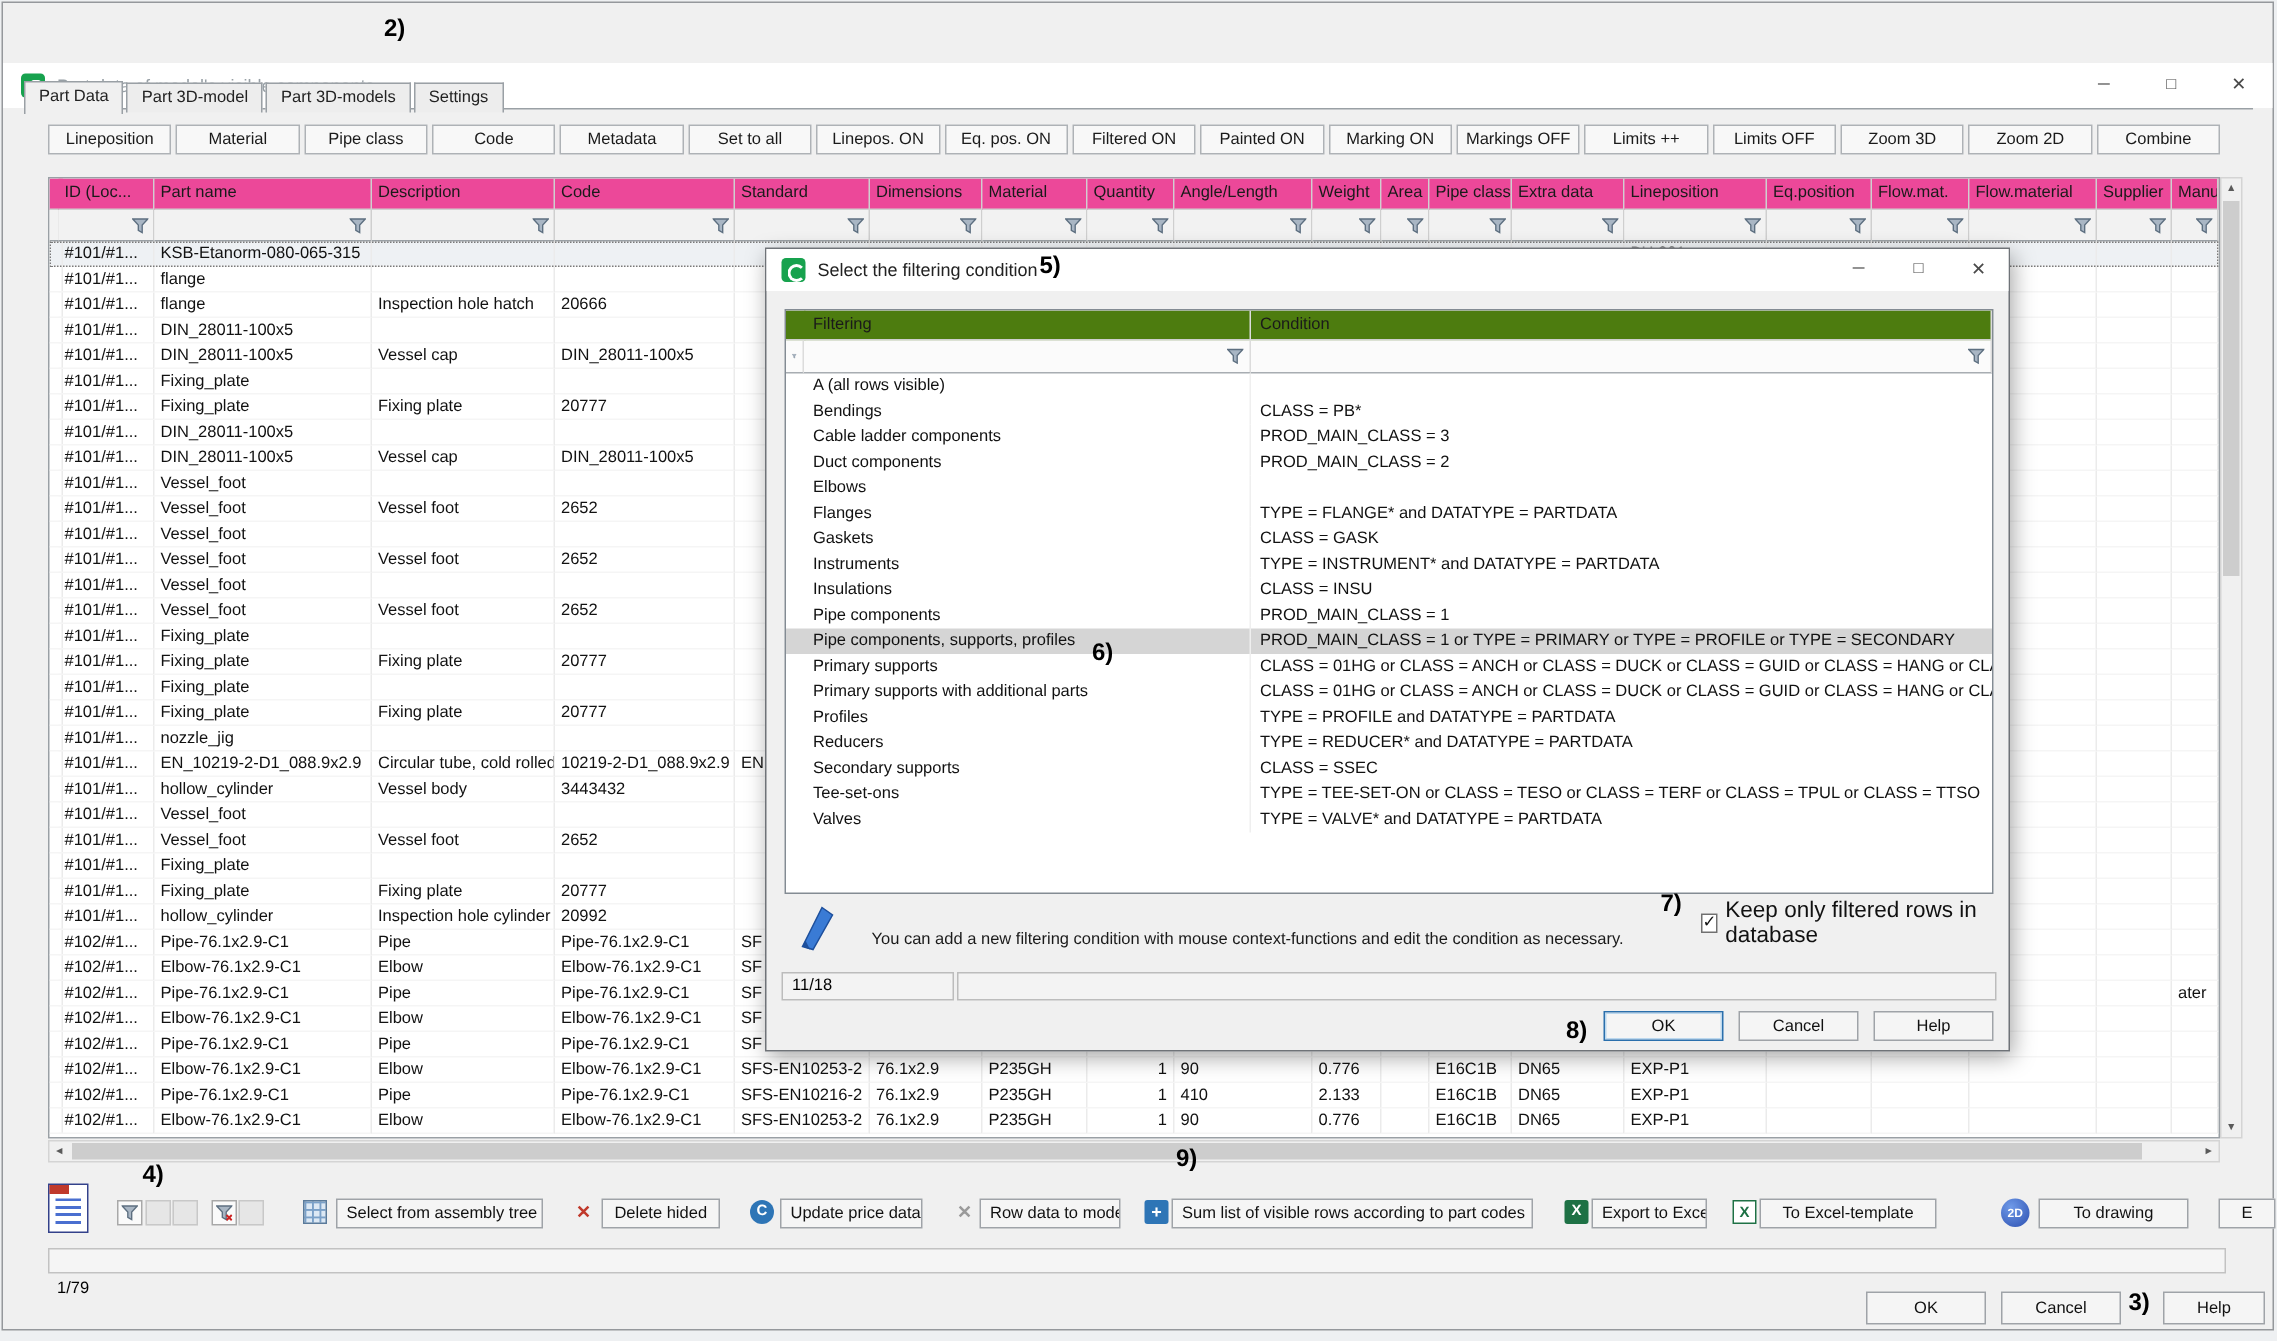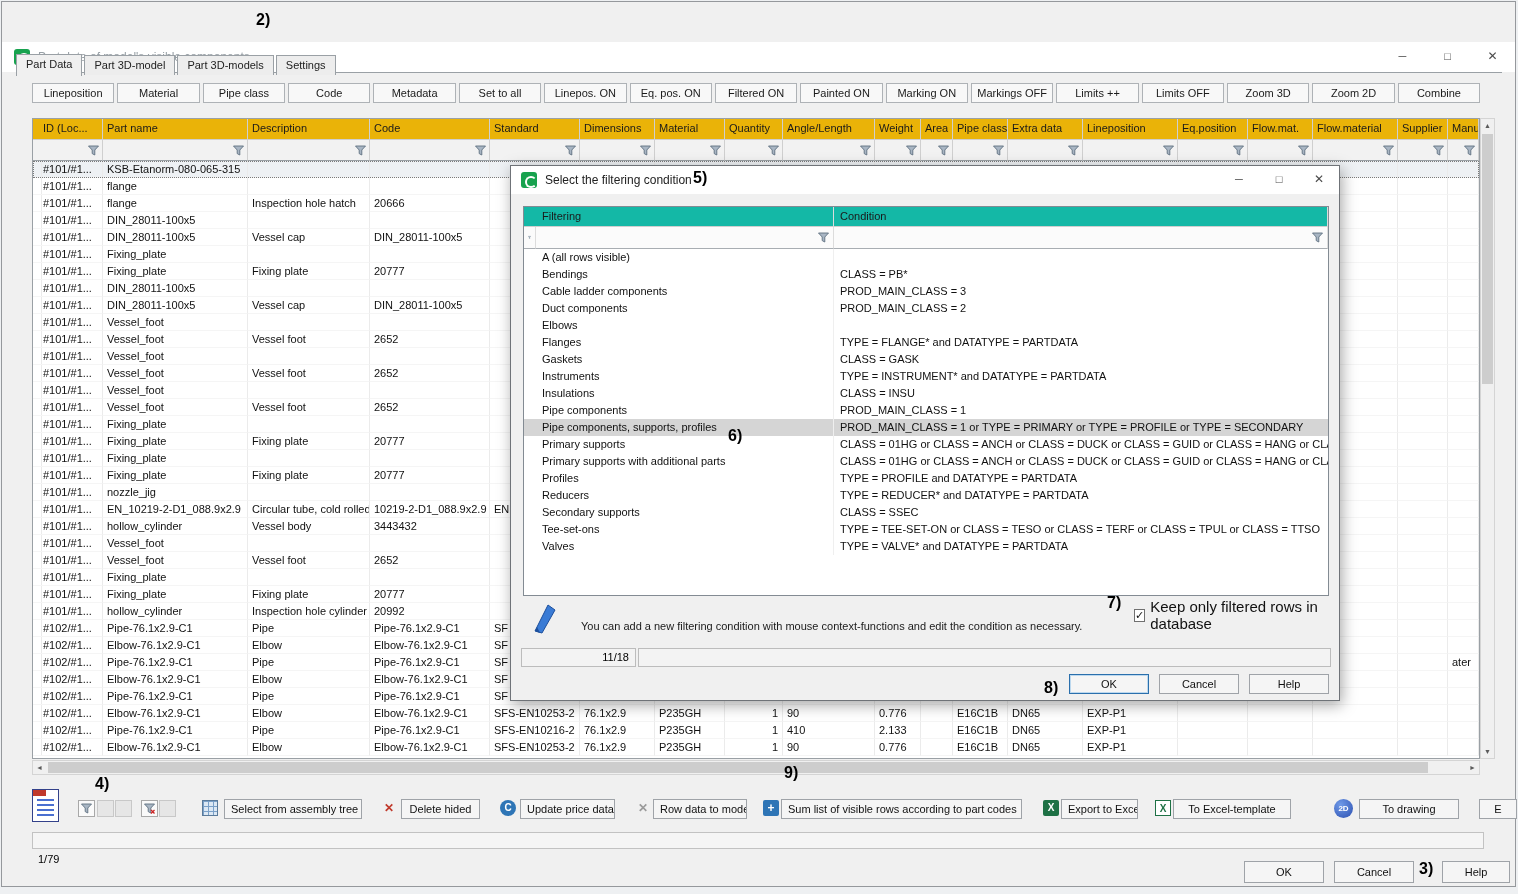--- a/index.html
+++ b/index.html
@@ -17,21 +17,21 @@
   .tabline{position:absolute;left:14px;top:70px;width:1486px;border-top:1px solid #9aa0a5;}
   .tabbar{position:absolute;left:14px;top:51px;display:flex;align-items:flex-end;z-index:2;}
   .tab{height:20px;padding:0 9px;font-size:11px;line-height:19px;background:#ededed;border:1px solid #9aa0a5;border-bottom:none;margin-right:2px;color:#222;}
   .tab.active{height:22px;background:#f0f0f0;position:relative;top:1px;font-weight:400;}
   
   .toolbar{position:absolute;left:30px;top:81px;width:1448px;display:flex;gap:3px;}
   .tbtn{flex:1;height:20px;font-size:11px;line-height:18px;text-align:center;background:#f8f8f8;border:1px solid #aeb2b6;color:#1a1a1a;white-space:nowrap;overflow:hidden;}
   
   #table{position:absolute;left:30px;top:116px;width:1448px;height:641px;background:#fff;border:1px solid #9aa0a5;overflow:hidden;}
   .grid{display:grid;grid-template-columns:6px 64px 145px 122px 120px 90px 75px 70px 58px 92px 46px 32px 55px 75px 95px 70px 65px 85px 50px 31px;}
-  .th{height:21px;font-size:11px;padding:3px 4px 0;background:#eab308;border-right:1px solid #cfcfcf;border-bottom:1px solid #cfcfcf;white-space:nowrap;overflow:hidden;color:#1a1a1a;}
+  .th{height:21px;font-size:11px;padding:3px 4px 0;background:#ec4899;border-right:1px solid #cfcfcf;border-bottom:1px solid #cfcfcf;white-space:nowrap;overflow:hidden;color:#1a1a1a;}
   .tf{height:21px;background:#f2f2f2;border-right:1px solid #cfcfcf;border-bottom:1px solid #9aa0a5;display:flex;align-items:center;justify-content:flex-end;padding:0 3px;}
   .tr{height:17px;}
   .tr.selected{background:#eef1f4;outline:1px dotted #7a7a7a;outline-offset:-1px;}
   .td{font-size:11px;line-height:16px;padding:0 4px;white-space:nowrap;overflow:hidden;border-right:1px solid #ebebeb;border-bottom:1px solid #f5f5f5;color:#111;}
   .td.num{text-align:right;}
   
   .sb{position:absolute;background:#f0f0f0;border:1px solid #d4d4d4;}
   #vscroll{left:1478px;top:116px;width:15px;height:641px;}
   #hscroll{left:30px;top:758px;width:1448px;height:15px;}
   .sarrow{position:absolute;width:13px;height:13px;font-size:7px;color:#5a5a5a;text-align:center;line-height:13px;}
@@ -42,34 +42,34 @@
   
   #dialog{position:absolute;left:510px;top:165px;width:830px;height:536px;background:#f0f0f0;border:1px solid #6f7378;box-shadow:2px 4px 14px rgba(0,0,0,.35);z-index:20;}
   .dlg-titlebar{position:absolute;left:0;top:0;right:0;height:28px;background:#fff;}
   .dlg-icon{position:absolute;left:10px;top:6px;width:16px;height:16px;border-radius:3px;background:#17a24e;}
   .dlg-icon::after{content:"";position:absolute;left:4px;top:4px;width:8px;height:8px;border-radius:50%;border:2px solid #fff;border-right-color:transparent;}
   .dlg-title{position:absolute;left:34px;top:7px;font-size:12px;color:#222;}
   .dlg-controls{position:absolute;right:0;top:0;display:flex;}
   .dlg-controls .wc{width:40px;height:27px;line-height:27px;}
   .dlg-list{position:absolute;left:12px;top:40px;width:806px;height:390px;background:#fff;border:1px solid #838b93;overflow:hidden;}
   .dlg-grid{display:grid;grid-template-columns:12px 298px 494px;}
-  .dlg-th{height:20px;font-size:11px;padding:3px 6px 0;background:#14b8a6;border-right:1px solid #dcdcdc;border-bottom:1px solid #cfcfcf;color:#1a1a1a;}
+  .dlg-th{height:20px;font-size:11px;padding:3px 6px 0;background:#4d7c0f;border-right:1px solid #dcdcdc;border-bottom:1px solid #cfcfcf;color:#1a1a1a;}
   .dlg-tf{height:22px;background:#fbfbfb;border-right:1px solid #dcdcdc;border-bottom:1px solid #a8adb2;display:flex;align-items:center;justify-content:flex-end;padding:0 4px;}
   .dlg-tr{height:17px;}
   .dlg-tr.highlight{background:#d5d5d5;}
   .dlg-td{font-size:11px;line-height:16px;padding:0 6px;white-space:nowrap;overflow:hidden;color:#111;}
   .dlg-td.f{border-right:1px solid #efefef;}
   .pen-icon{position:absolute;left:18px;top:434px;width:30px;height:36px;}
   .info-text{position:absolute;left:70px;top:454px;width:540px;font-size:11px;color:#1a1a1a;}
   .dlg-check{position:absolute;left:623px;top:432px;display:flex;align-items:center;}
   .checkbox{width:13px;height:13px;background:#fff;border:1px solid #707070;font-size:11px;line-height:11px;text-align:center;color:#111;margin-right:5px;}
   .check-label{font-size:15px;color:#111;}
   .dlg-status{position:absolute;left:10px;top:482px;width:810px;height:19px;display:flex;}
   .status-cell{border:1px solid #bcbcbc;background:#f3f3f3;font-size:11px;line-height:17px;padding:0 6px;}
-  .status-cell.first{width:115px;text-align:right;}
+  .status-cell.first{width:115px;}
   .status-cell.rest{flex:1;margin-left:2px;}
   .dlg-buttons .btn{position:absolute;top:508px;width:80px;}
   #dlg-ok{left:558px;border-color:#2a6fac;box-shadow:inset 0 0 0 1px #bcd8ee;}
   #dlg-cancel{left:648px;}
   #dlg-help{left:738px;}
   
   .btn{height:20px;font-size:11px;line-height:18px;text-align:center;background:#f5f5f5;border:1px solid #9fa3a8;color:#111;padding:0 6px;white-space:nowrap;overflow:hidden;}
   
   #bottombar{position:absolute;left:0;top:785px;width:100%;height:40px;}
   #partlist-icon{position:absolute;left:30px;top:2px;width:27px;height:33px;background:#fff;border:1px solid #33418a;}

